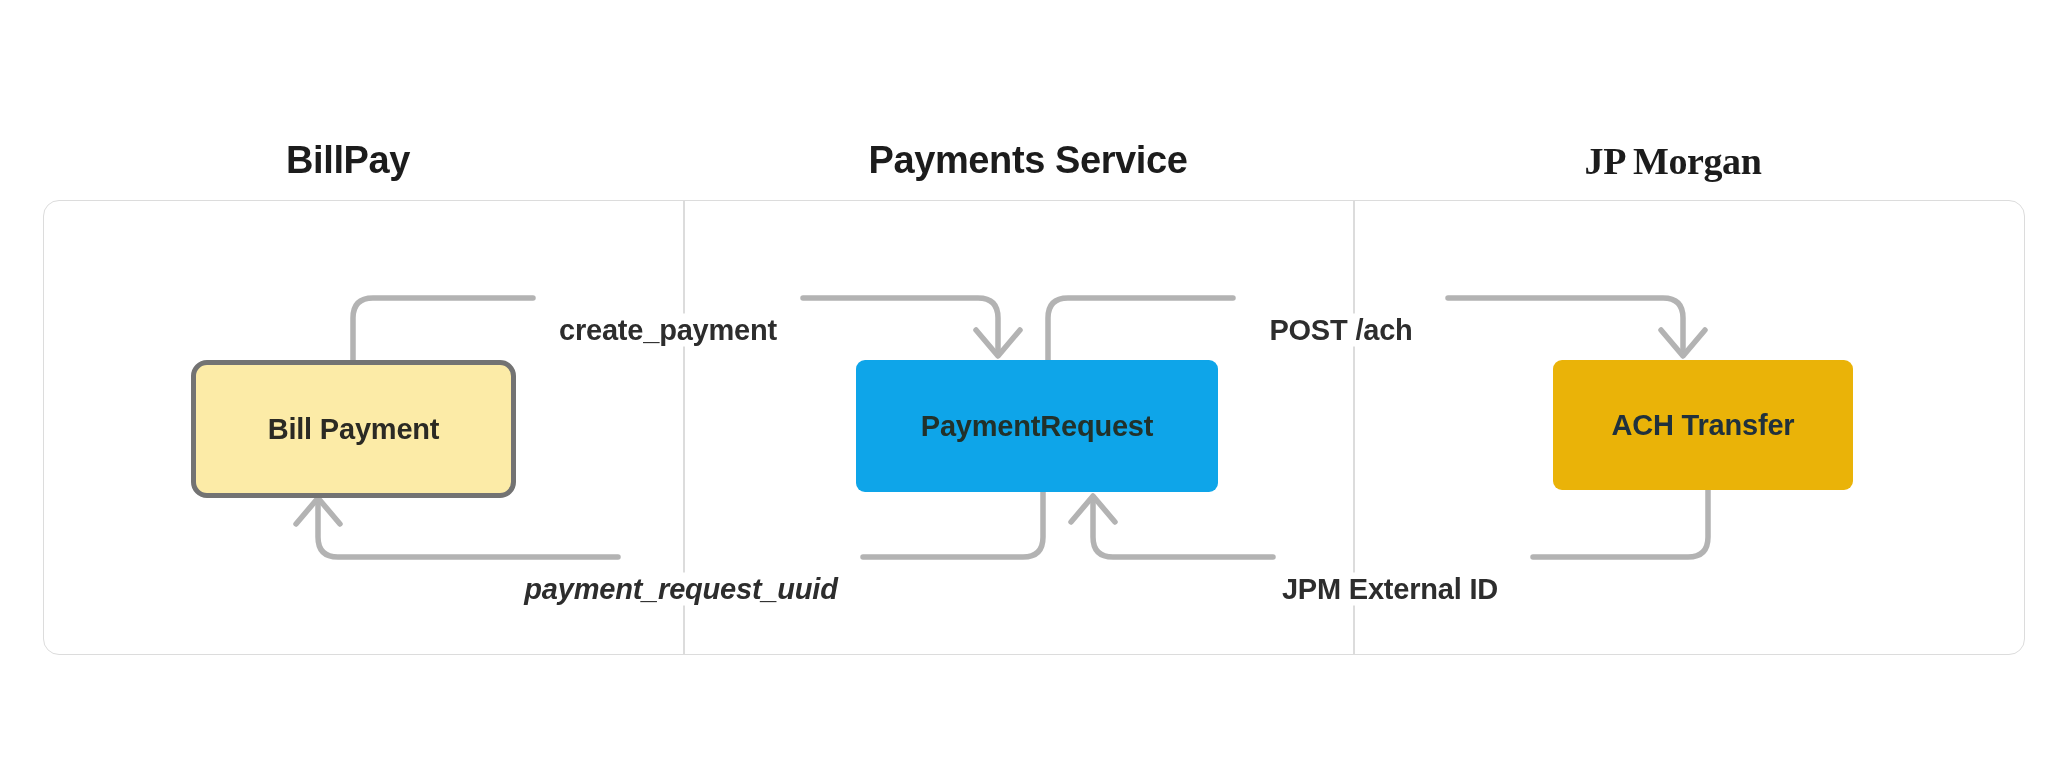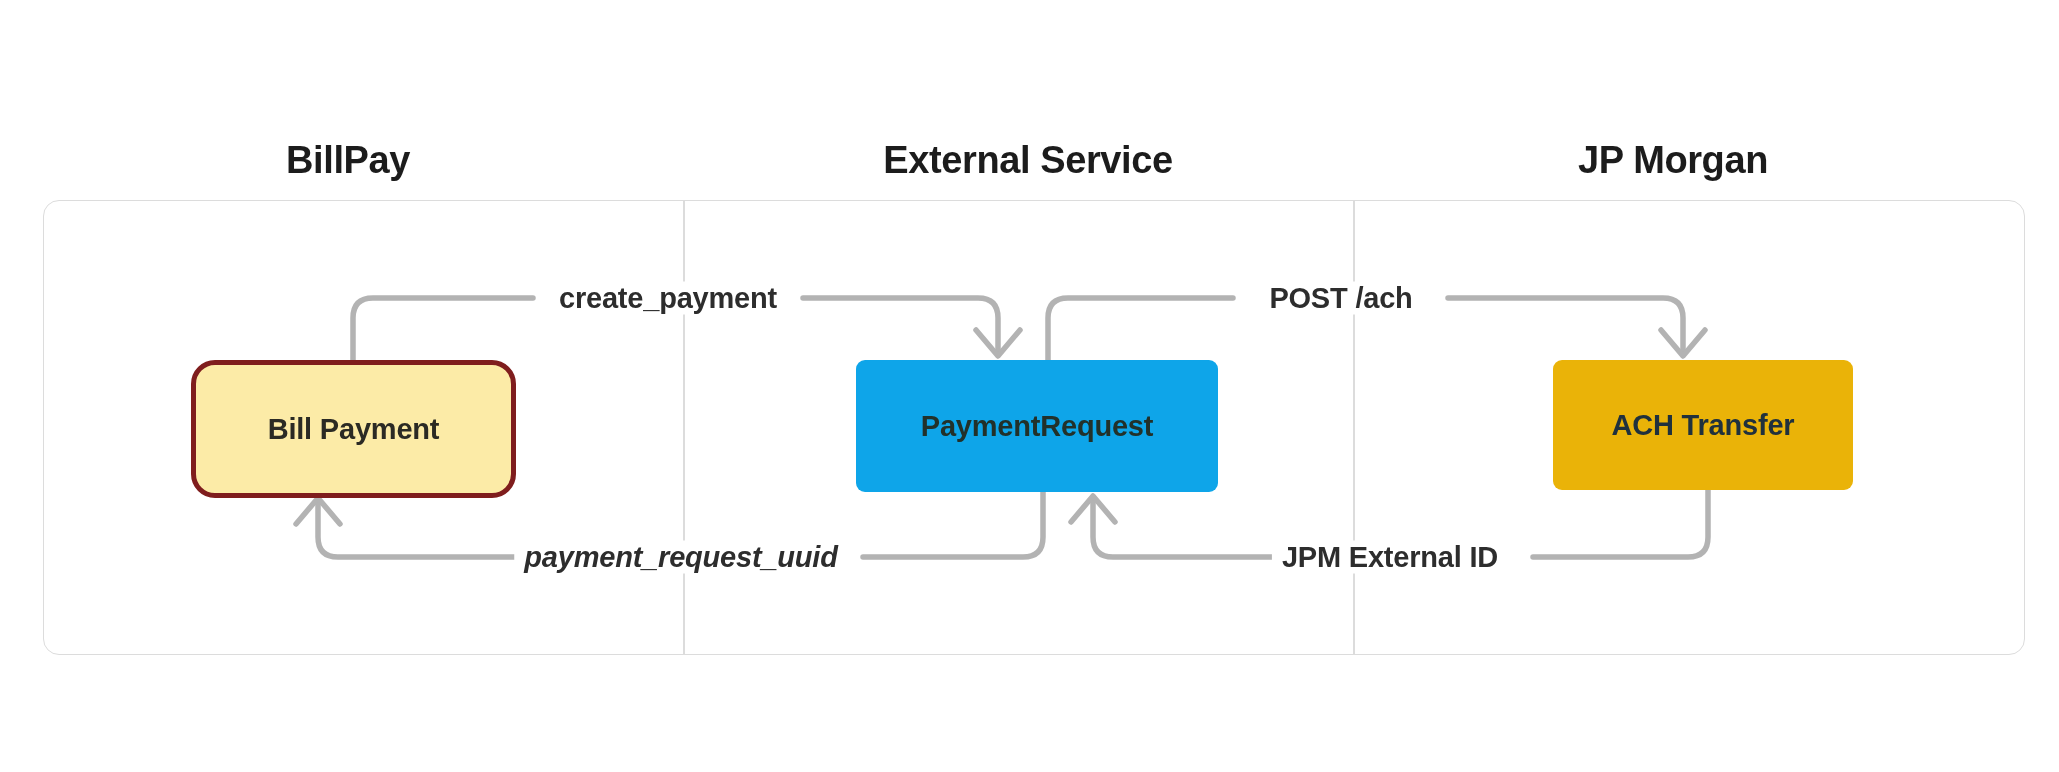--- a/index.html
+++ b/index.html
@@ -14,45 +14,45 @@
   #lane-container{position:absolute;left:35px;top:200px;width:1982px;height:455px;
     border:1.5px solid #dcdcdc;border-radius:16px;background:#fff;box-sizing:border-box;}
 
   .lane-divider{position:absolute;top:200px;height:455px;width:1.5px;background:#dcdcdc;}
 
   .node{position:absolute;box-sizing:border-box;display:flex;align-items:center;
     justify-content:center;text-align:center;font-size:29px;font-weight:bold;
     letter-spacing:-0.2px;}
 
   #node-bill-payment{left:183px;top:360px;width:325px;height:138px;
-    background:#FCEBA7;border:5px solid #7f1d1d;border-radius:24px;color:#2b2a24;}
+    background:#FCEBA7;border:5px solid #737373;border-radius:16px;color:#2b2a24;}
   #node-payment-request{left:848px;top:360px;width:362px;height:132px;
     background:#0ea5e9;border-radius:9px;color:#22312a;}
   #node-ach-transfer{left:1545px;top:360px;width:300px;height:130px;
     background:#eab308;border-radius:9px;color:#20313d;}
 
   .edge-label{position:absolute;transform:translate(-50%,-50%);
     font-size:29px;font-weight:bold;color:#2d2d2d;letter-spacing:-0.2px;
-    white-space:nowrap;background:#fff;padding:0 10px;}
+    white-space:nowrap;background:#fff;padding:0 10px;margin-top:32px;}
 
   svg.wires{position:absolute;left:0;top:0;width:2059px;height:772px;
     overflow:visible;pointer-events:none;}
   .wire{fill:none;stroke:#b3b3b3;stroke-width:5.5;stroke-linecap:round;
     stroke-linejoin:round;}
   .head{fill:none;stroke:#b3b3b3;stroke-width:5.5;stroke-linecap:round;
     stroke-linejoin:round;}
 </style>
 </head>
 <body>
 
 <div id="stage">
 
   <div class="col-header" style="left:340px;">BillPay</div>
-  <div class="col-header" style="left:1020px;">External Service</div>
-  <div class="col-header" style="left:1665px;">JP Morgan</div>
+  <div class="col-header" style="left:1020px;">Payments Service</div>
+  <div class="col-header" style="left:1665px;font-family:Liberation Serif, serif;">JP Morgan</div>
 
   <div id="lane-container"></div>
   <div class="lane-divider" style="left:675px;"></div>
   <div class="lane-divider" style="left:1345px;"></div>
 
   <svg class="wires" viewBox="0 0 2059 772">
 
     <g>
       <path class="wire" d="M 345 362 L 345 318 Q 345 298 365 298 L 525 298"></path>
       <path class="wire" d="M 795 298 L 970 298 Q 990 298 990 318 L 990 352"></path>

